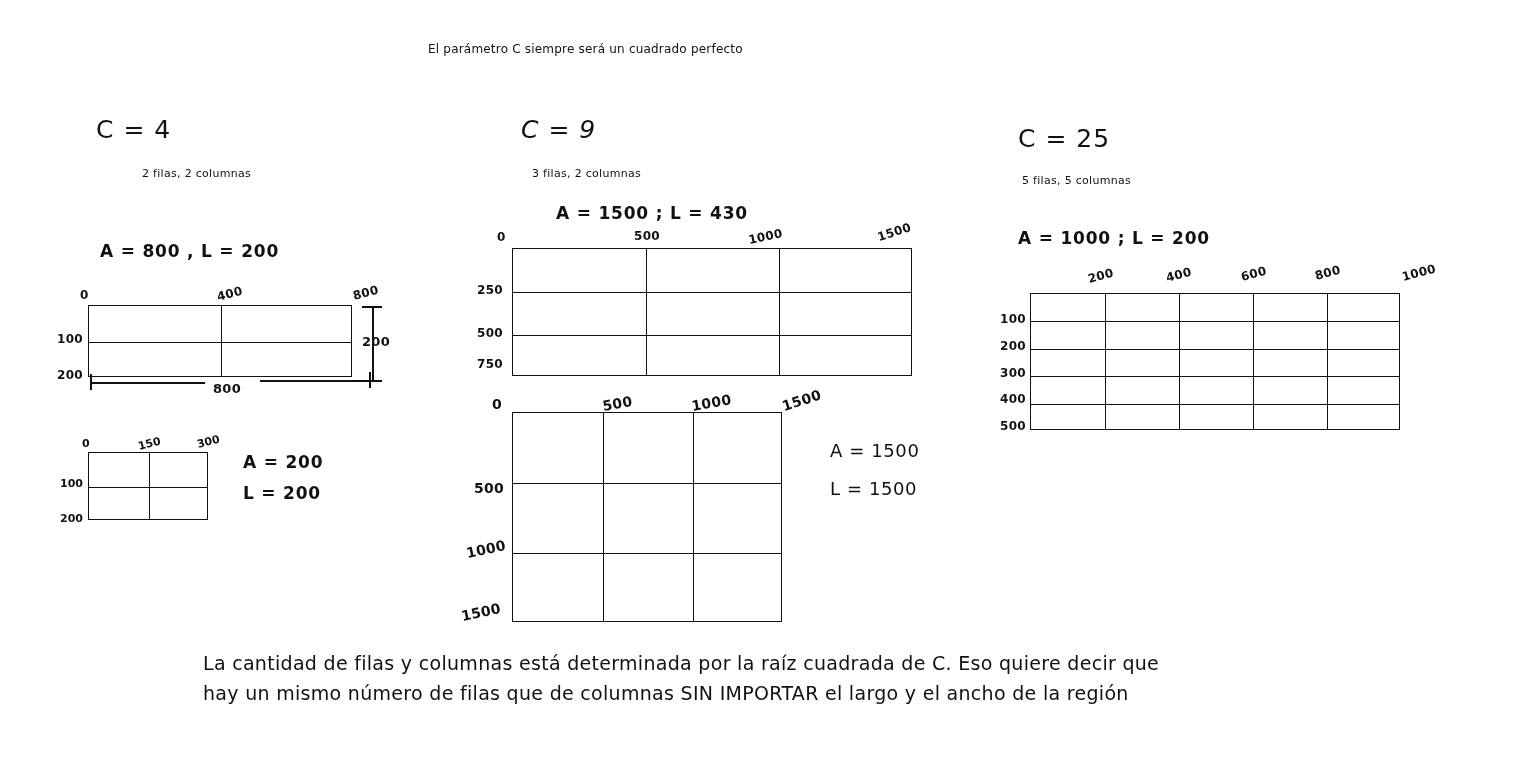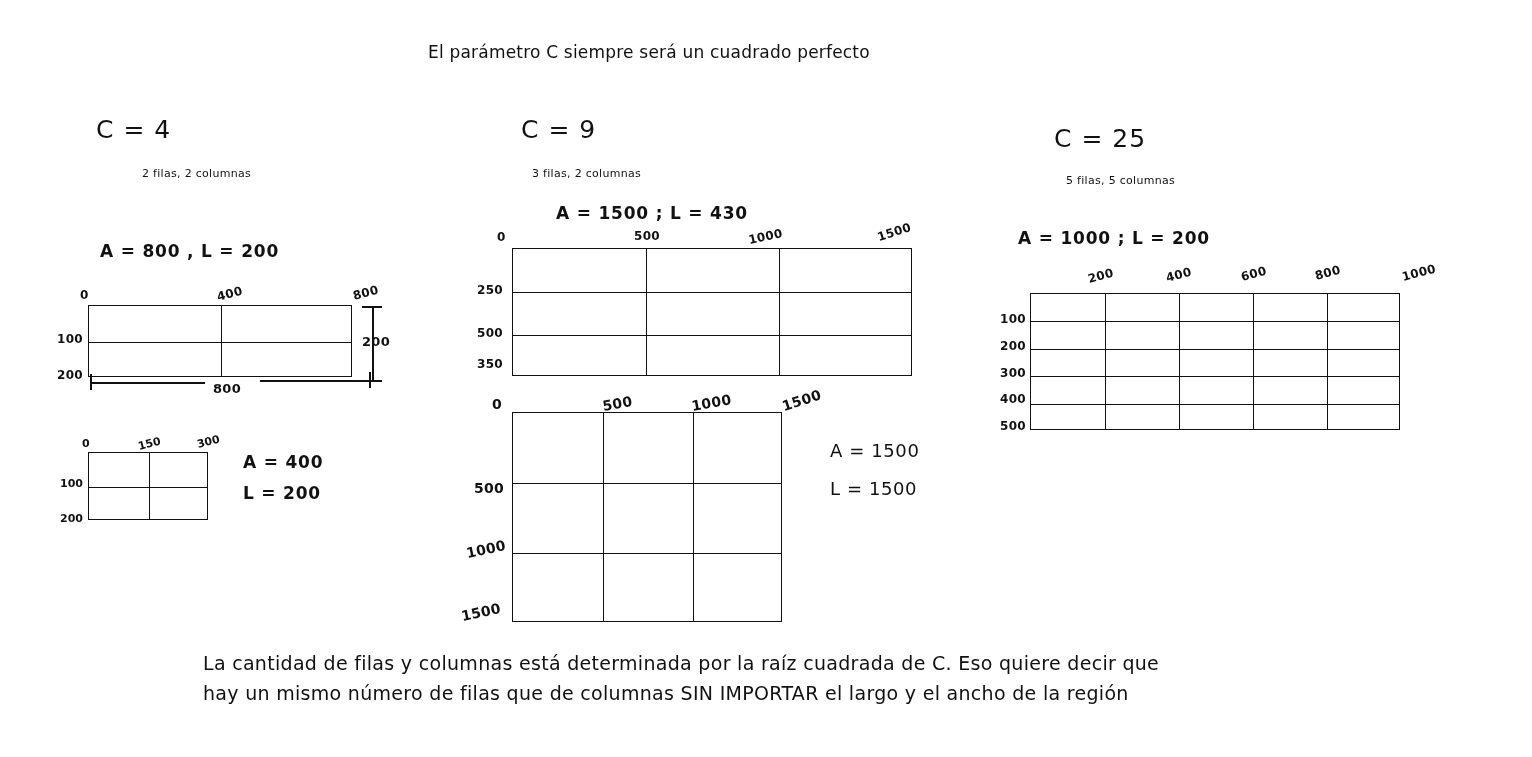--- a/index.html
+++ b/index.html
@@ -16,21 +16,21 @@
     color: #000000;
     overflow: hidden;
   }
   .abs { position: absolute; }
   .hand {
     font-family: "DejaVu Sans", sans-serif;
     color: #111111;
     white-space: nowrap;
   }
   .title-top {
-    font-size: 17px;
+    font-size: 12px;
     letter-spacing: 0.2px;
   }
   .c-label {
     font-size: 25px;
     letter-spacing: 1px;
   }
   .sub-label {
     font-size: 11px;
     letter-spacing: 0.3px;
   }
@@ -133,60 +133,60 @@
   <div class="grid" style="left:88px; top:452px; width:120px; height:68px;">
     <div class="gline-v thin" style="left:60px;"></div>
     <div class="gline-h thin" style="top:34px;"></div>
   </div>
   <div class="abs hand tick-sm" style="left:82px; top:437px;">0</div>
   <div class="abs hand tick-sm rot" style="left:140px; top:440px; transform:rotate(-15deg);">150</div>
   <div class="abs hand tick-sm rot" style="left:199px; top:438px; transform:rotate(-15deg);">300</div>
   <div class="abs hand tick-sm" style="left:60px; top:477px;">100</div>
   <div class="abs hand tick-sm" style="left:60px; top:512px;">200</div>
 
-  <div class="abs hand al-label" style="left:243px; top:452px;">A = 400</div>
+  <div class="abs hand al-label" style="left:243px; top:452px;">A = 200</div>
   <div class="abs hand al-label" style="left:243px; top:483px;text-align:center;">L = 200</div>
 
-  <div class="abs hand c-label" style="left:521px; top:115px;">C = 9</div>
+  <div class="abs hand c-label" style="left:521px; top:115px;font-style:italic;">C = 9</div>
   <div class="abs hand sub-label" style="left:532px; top:167px;">3 filas, 2 columnas</div>
   <div class="abs hand al-label" style="left:556px; top:203px;">A = 1500 ;  L = 430</div>
 
   <div class="grid" style="left:512px; top:248px; width:400px; height:128px;">
     <div class="gline-v" style="left:133px;"></div>
     <div class="gline-v" style="left:266px;"></div>
     <div class="gline-h thin" style="top:43px;"></div>
     <div class="gline-h thin" style="top:86px;"></div>
   </div>
   <div class="abs hand tick" style="left:497px; top:230px;">0</div>
   <div class="abs hand tick" style="left:634px; top:229px;">500</div>
   <div class="abs hand tick rot" style="left:750px; top:233px; transform:rotate(-12deg);">1000</div>
   <div class="abs hand tick rot" style="left:880px; top:230px; transform:rotate(-18deg);">1500</div>
   <div class="abs hand tick" style="left:477px; top:283px;">250</div>
   <div class="abs hand tick" style="left:477px; top:326px;">500</div>
-  <div class="abs hand tick" style="left:477px; top:357px;">350</div>
+  <div class="abs hand tick" style="left:477px; top:357px;">750</div>
 
   <div class="grid" style="left:512px; top:412px; width:270px; height:210px;">
     <div class="gline-v thin" style="left:90px;"></div>
     <div class="gline-v thin" style="left:180px;"></div>
     <div class="gline-h thin" style="top:70px;"></div>
     <div class="gline-h thin" style="top:140px;"></div>
   </div>
   <div class="abs hand tick" style="left:492px; top:396px; font-size:14px;">0</div>
   <div class="abs hand tick rot" style="left:604px; top:398px; font-size:14px; transform:rotate(-10deg);">500</div>
   <div class="abs hand tick rot" style="left:693px; top:398px; font-size:14px; transform:rotate(-10deg);">1000</div>
   <div class="abs hand tick rot" style="left:785px; top:398px; font-size:14px; transform:rotate(-18deg);">1500</div>
   <div class="abs hand tick" style="left:474px; top:480px; font-size:14px;">500</div>
   <div class="abs hand tick rot" style="left:468px; top:545px; font-size:14px; transform:rotate(-12deg);">1000</div>
   <div class="abs hand tick rot" style="left:463px; top:608px; font-size:14px; transform:rotate(-12deg);">1500</div>
 
   <div class="abs hand big-note" style="left:830px; top:440px;">A = 1500</div>
   <div class="abs hand big-note" style="left:830px; top:478px;">L = 1500</div>
 
-  <div class="abs hand c-label" style="left:1018px; top:124px;margin-left:36px;">C = 25</div>
-  <div class="abs hand sub-label" style="left:1066px; top:174px;">5 filas, 5 columnas</div>
+  <div class="abs hand c-label" style="left:1018px; top:124px;">C = 25</div>
+  <div class="abs hand sub-label" style="left:1022px; top:174px;">5 filas, 5 columnas</div>
   <div class="abs hand al-label" style="left:1018px; top:228px;">A = 1000 ;  L = 200</div>
 
   <div class="grid" style="left:1030px; top:293px; width:370px; height:137px;">
     <div class="gline-v thin" style="left:74px;"></div>
     <div class="gline-v thin" style="left:148px;"></div>
     <div class="gline-v thin" style="left:222px;"></div>
     <div class="gline-v thin" style="left:296px;"></div>
     <div class="gline-h thin" style="top:27.4px;"></div>
     <div class="gline-h thin" style="top:54.8px;"></div>
     <div class="gline-h thin" style="top:82.2px;"></div>

